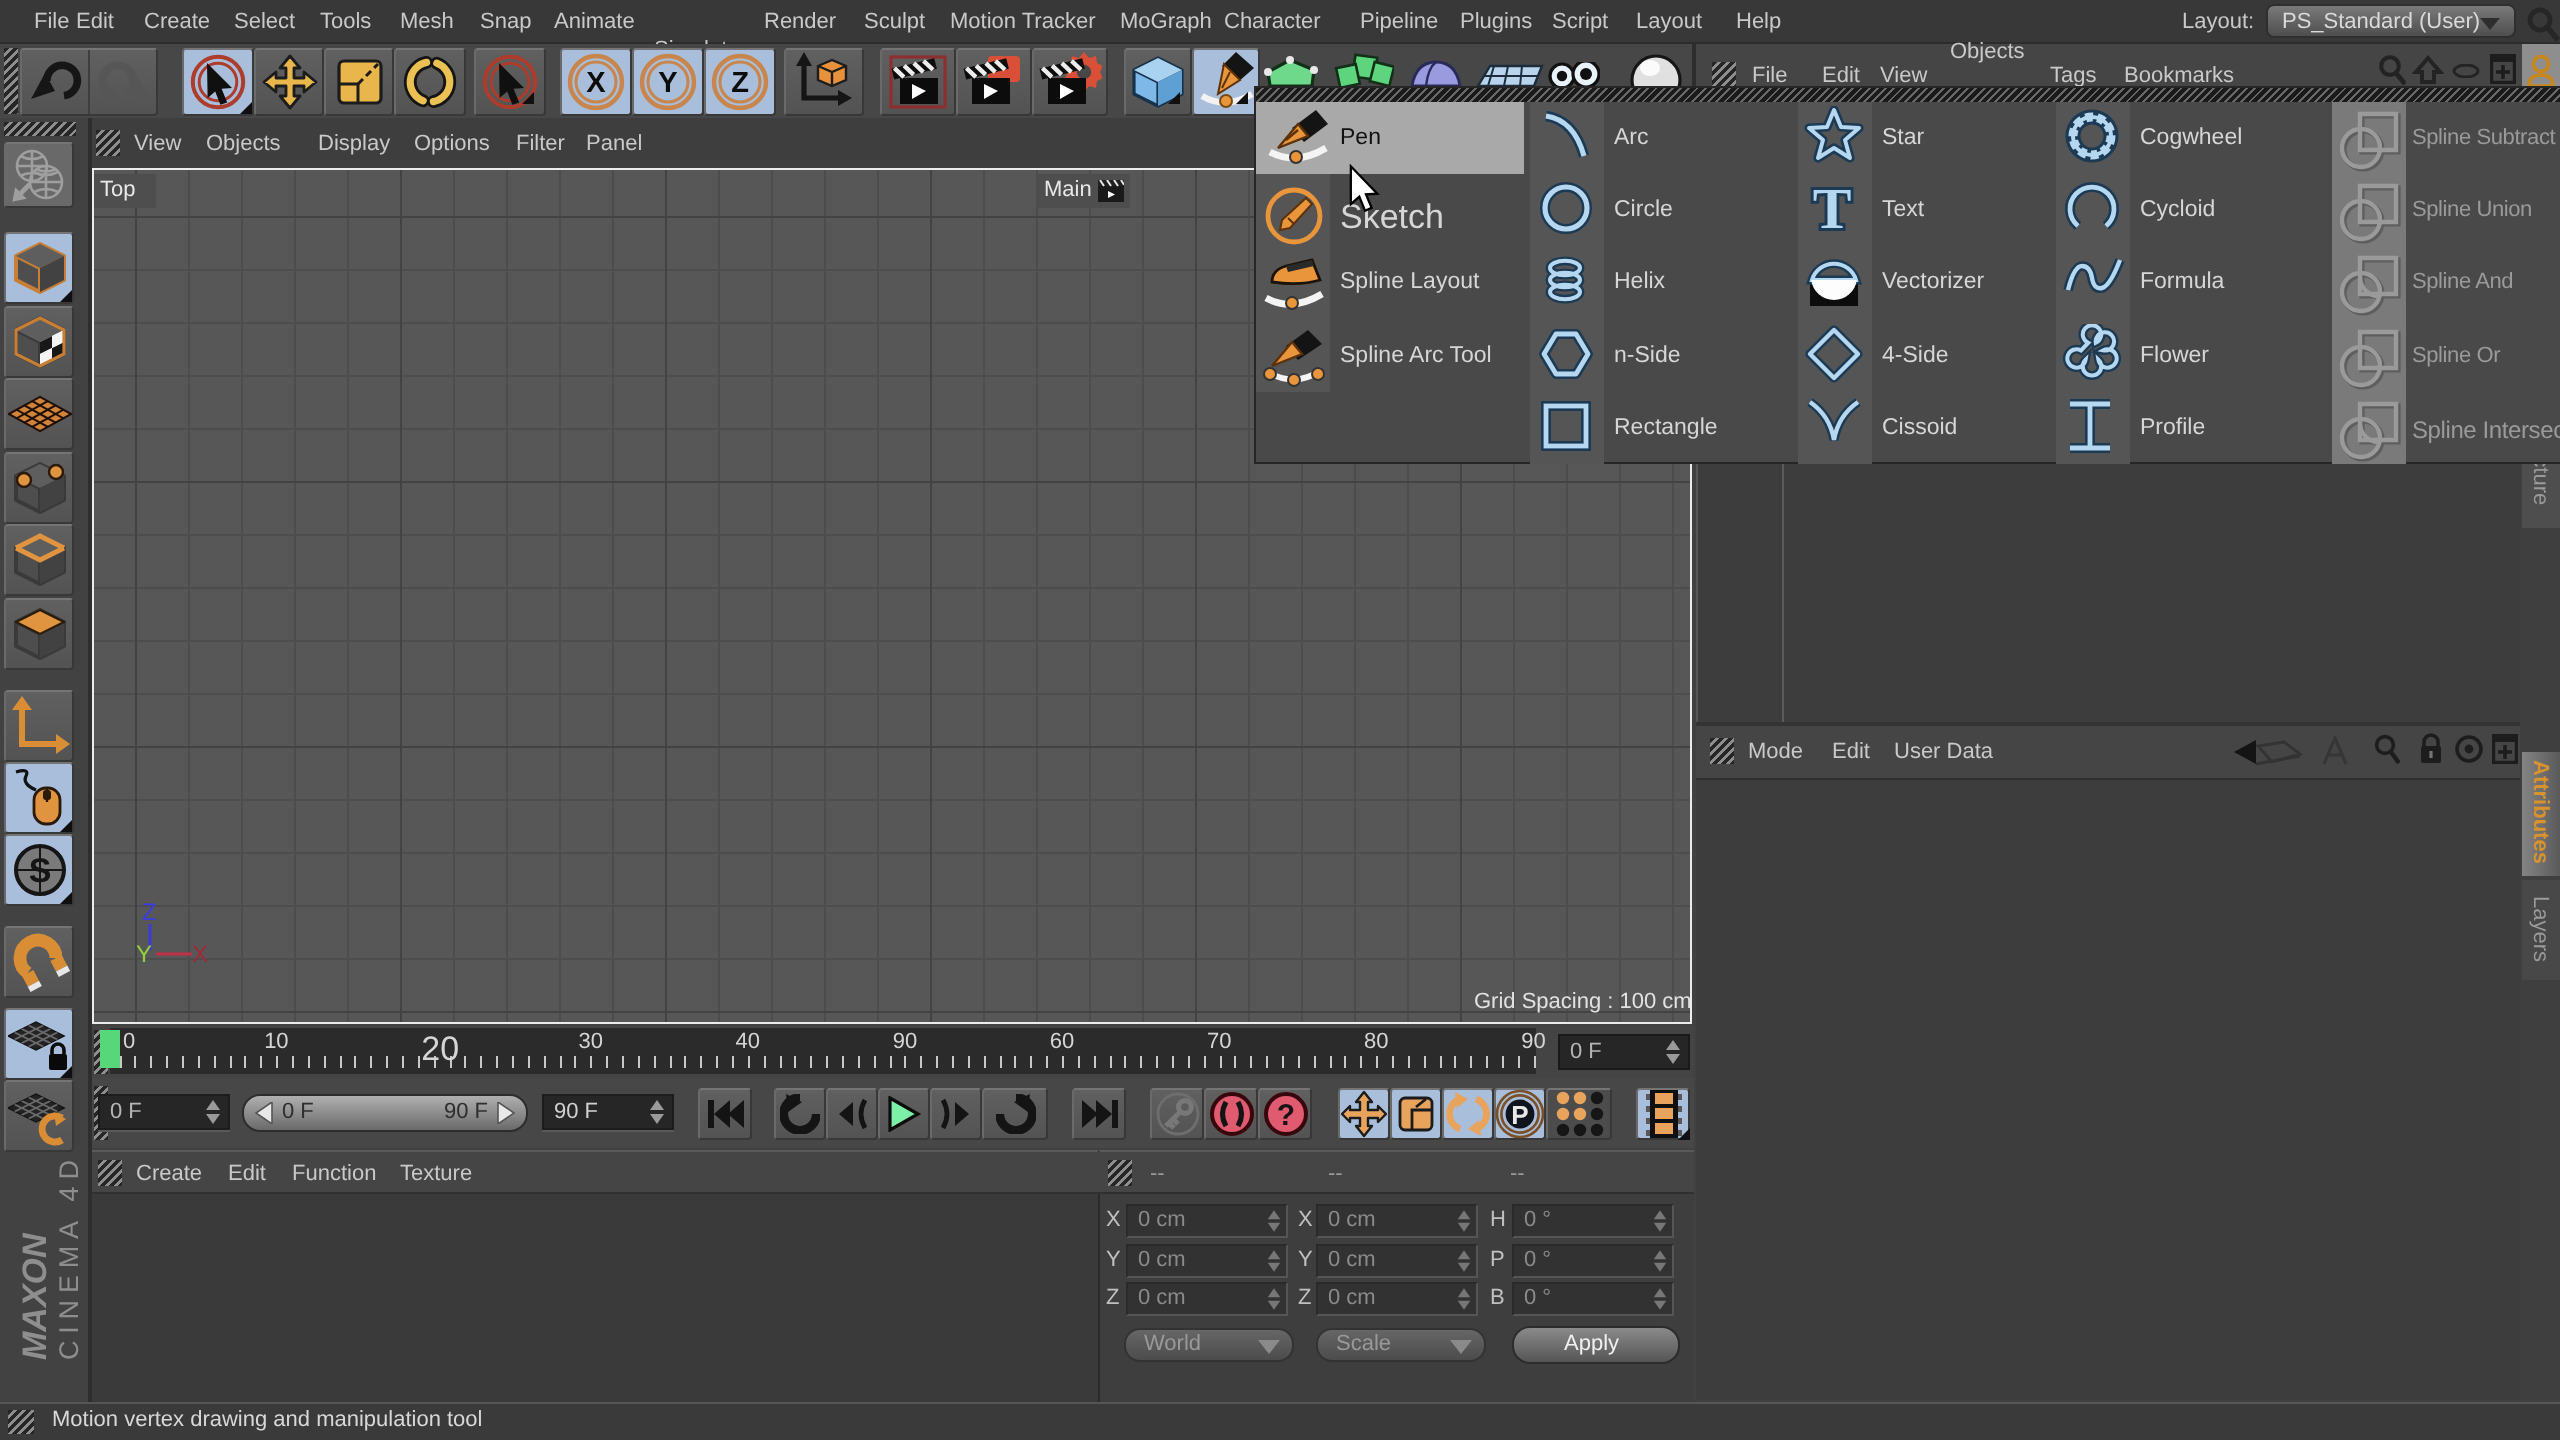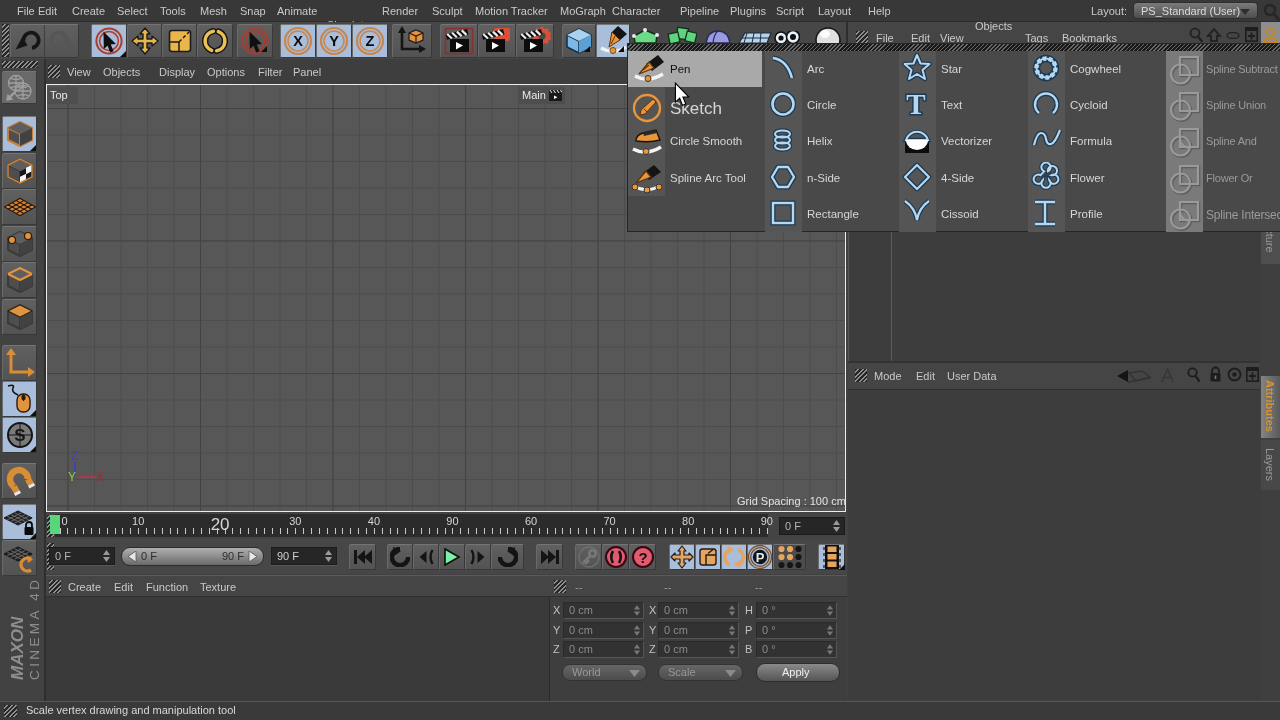--- a/index.html
+++ b/index.html
@@ -910,54 +910,54 @@
     <div class="abs txt" style="left:668px;top:666px;color:#999">Scale</div>
     <svg class="abs" style="left:725px;top:670px" width="11" height="7" viewBox="0 0 11 7">
       <path d="M0 0 L11 0 L5.5 7 Z" fill="#8a8a8a"></path>
     </svg>
     <div class="abs" style="left:756px;top:663px;width:84px;height:19px;border-radius:9px;background:linear-gradient(#8a8a8a,#555);border:1px solid #2c2c2c"></div>
     <div class="abs txt" style="left:782px;top:666px;color:#f0f0f0">Apply</div>
   </div>
 
 <div class="abs" style="left:0;top:701px;width:1280px;height:19px;background:#3a3a3a;border-top:1px solid #565656"></div>
 <div class="abs hatch" style="left:4px;top:705px;width:13px;height:12px"></div>
-<div class="abs txt" style="left:26px;top:704px;color:#d8d8d8">Scale vertex drawing and manipulation tool</div>
+<div class="abs txt" style="left:26px;top:704px;color:#d8d8d8">Motion vertex drawing and manipulation tool</div>
 
 <div class="abs" style="left:627px;top:43px;width:653px;height:189px;background:#494949;border:1px solid #262626;border-right:none"></div>
 <div class="abs hatch2" style="left:628px;top:44px;width:652px;height:7px"></div>
 <div id="menu">
     <div class="abs" style="left:628px;top:51px;width:37px;height:145px;background:#555"></div>
     <div class="abs" style="left:765px;top:51px;width:37px;height:181px;background:#555"></div>
     <div class="abs" style="left:899px;top:51px;width:37px;height:181px;background:#555"></div>
     <div class="abs" style="left:1028px;top:51px;width:37px;height:181px;background:#555"></div>
     <div class="abs" style="left:1166px;top:51px;width:37px;height:181px;background:#7a7a7a"></div>
     <div class="abs" style="left:628px;top:51px;width:134px;height:36px;background:#a9a9a9"></div>
     <div class="abs" style="letter-spacing:0;left:670px;top:63px;font-size:11.5px;color:#111;white-space:nowrap">Pen</div>
     <div class="abs" style="letter-spacing:0;left:670px;top:99px;font-size:17px;color:#d6d6d6;white-space:nowrap">Sketch</div>
-    <div class="abs" style="letter-spacing:0;left:670px;top:135px;font-size:11.5px;color:#d6d6d6;white-space:nowrap">Circle Smooth</div>
+    <div class="abs" style="letter-spacing:0;left:670px;top:135px;font-size:11.5px;color:#d6d6d6;white-space:nowrap">Spline Layout</div>
     <div class="abs" style="letter-spacing:0;left:670px;top:172px;font-size:11.5px;color:#d6d6d6;white-space:nowrap">Spline Arc Tool</div>
     <div class="abs" style="letter-spacing:0;left:807px;top:63px;font-size:11.5px;color:#d6d6d6;white-space:nowrap">Arc</div>
     <div class="abs" style="letter-spacing:0;left:807px;top:99px;font-size:11.5px;color:#d6d6d6;white-space:nowrap">Circle</div>
     <div class="abs" style="letter-spacing:0;left:807px;top:135px;font-size:11.5px;color:#d6d6d6;white-space:nowrap">Helix</div>
     <div class="abs" style="letter-spacing:0;left:807px;top:172px;font-size:11.5px;color:#d6d6d6;white-space:nowrap">n-Side</div>
     <div class="abs" style="letter-spacing:0;left:807px;top:208px;font-size:11.5px;color:#d6d6d6;white-space:nowrap">Rectangle</div>
     <div class="abs" style="letter-spacing:0;left:941px;top:63px;font-size:11.5px;color:#d6d6d6;white-space:nowrap">Star</div>
     <div class="abs" style="letter-spacing:0;left:941px;top:99px;font-size:11.5px;color:#d6d6d6;white-space:nowrap">Text</div>
     <div class="abs" style="letter-spacing:0;left:941px;top:135px;font-size:11.5px;color:#d6d6d6;white-space:nowrap">Vectorizer</div>
     <div class="abs" style="letter-spacing:0;left:941px;top:172px;font-size:11.5px;color:#d6d6d6;white-space:nowrap">4-Side</div>
     <div class="abs" style="letter-spacing:0;left:941px;top:208px;font-size:11.5px;color:#d6d6d6;white-space:nowrap">Cissoid</div>
     <div class="abs" style="letter-spacing:0;left:1070px;top:63px;font-size:11.5px;color:#d6d6d6;white-space:nowrap">Cogwheel</div>
     <div class="abs" style="letter-spacing:0;left:1070px;top:99px;font-size:11.5px;color:#d6d6d6;white-space:nowrap">Cycloid</div>
     <div class="abs" style="letter-spacing:0;left:1070px;top:135px;font-size:11.5px;color:#d6d6d6;white-space:nowrap">Formula</div>
     <div class="abs" style="letter-spacing:0;left:1070px;top:172px;font-size:11.5px;color:#d6d6d6;white-space:nowrap">Flower</div>
     <div class="abs" style="letter-spacing:0;left:1070px;top:208px;font-size:11.5px;color:#d6d6d6;white-space:nowrap">Profile</div>
     <div class="abs" style="letter-spacing:-0.2px;left:1206px;top:63px;font-size:11px;color:#9a9a9a;white-space:nowrap">Spline Subtract</div>
     <div class="abs" style="letter-spacing:-0.2px;left:1206px;top:99px;font-size:11px;color:#9a9a9a;white-space:nowrap">Spline Union</div>
     <div class="abs" style="letter-spacing:-0.2px;left:1206px;top:135px;font-size:11px;color:#9a9a9a;white-space:nowrap">Spline And</div>
-    <div class="abs" style="letter-spacing:-0.2px;left:1206px;top:172px;font-size:11px;color:#9a9a9a;white-space:nowrap">Flower Or</div>
+    <div class="abs" style="letter-spacing:-0.2px;left:1206px;top:172px;font-size:11px;color:#9a9a9a;white-space:nowrap">Spline Or</div>
     <div class="abs" style="letter-spacing:-0.2px;left:1206px;top:208px;font-size:12px;color:#9a9a9a;white-space:nowrap">Spline Intersect</div>
     <div class="abs" style="left:632px;top:54px">
       <svg width="34" height="32" viewBox="0 0 34 32">
         <path d="M3 22 Q16 29 31 20" fill="none" stroke="#f4f4f4" stroke-width="3.4"></path>
         <circle cx="16" cy="24.5" r="3" fill="#e8953c" stroke="#333" stroke-width="1"></circle>
         <path d="M26 1 L32 8 L20 17 L14 10 Z" fill="#141414"></path>
         <path d="M17 8 L22 14 L7 20 Z" fill="#e8953c" stroke="#5e3208" stroke-width="1.2"></path>
         <path d="M11 16 L17 11" stroke="#5e3208" stroke-width="1.2"></path>
       </svg>
     </div>

